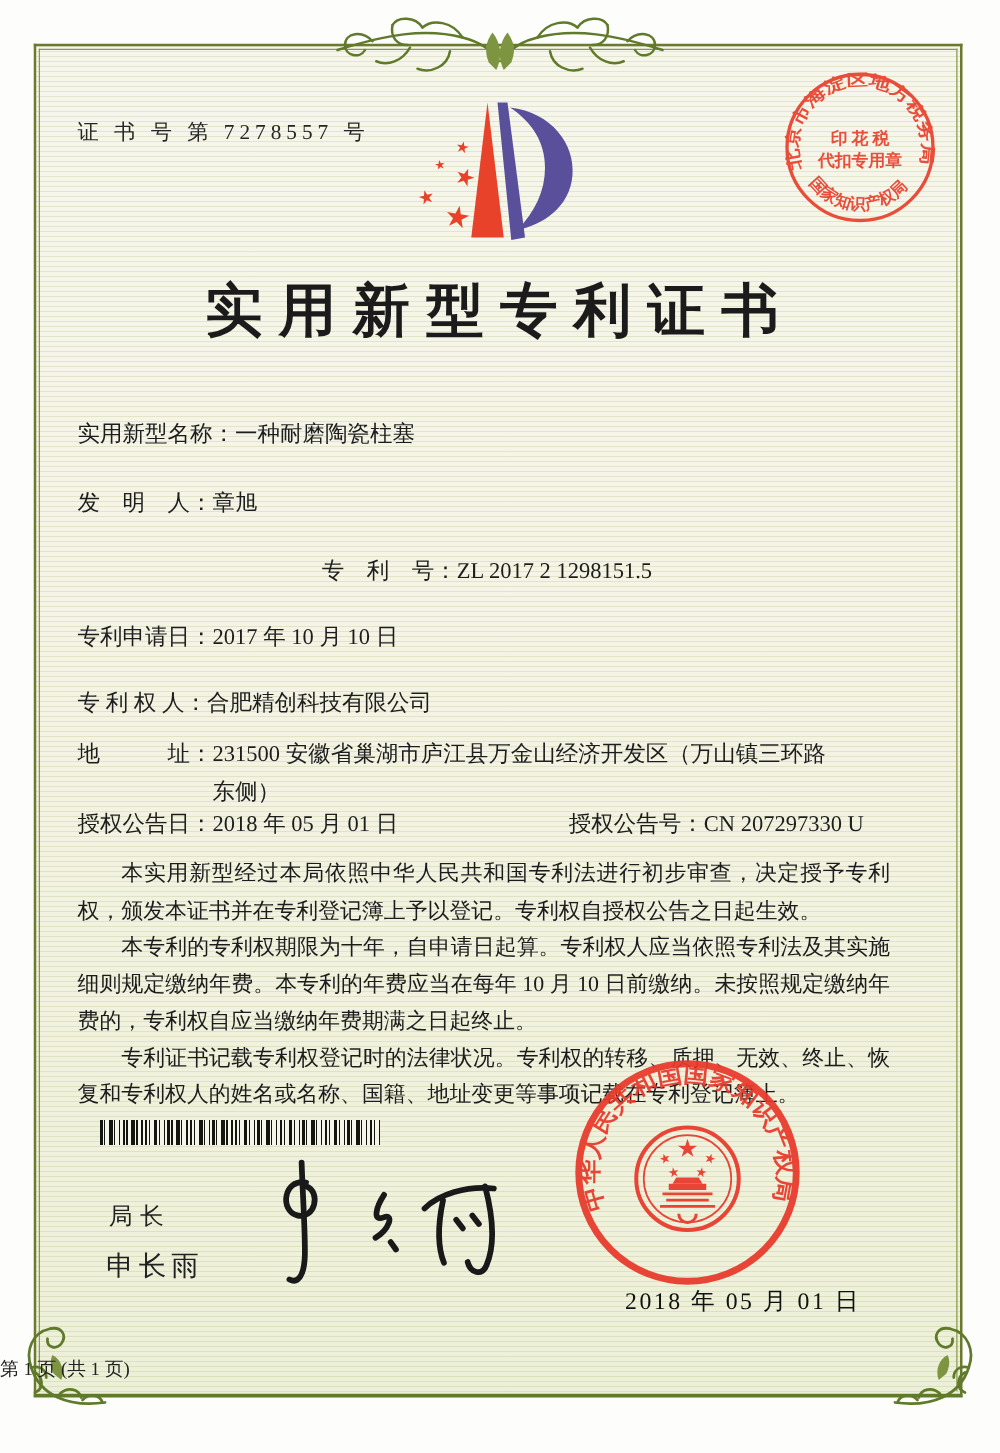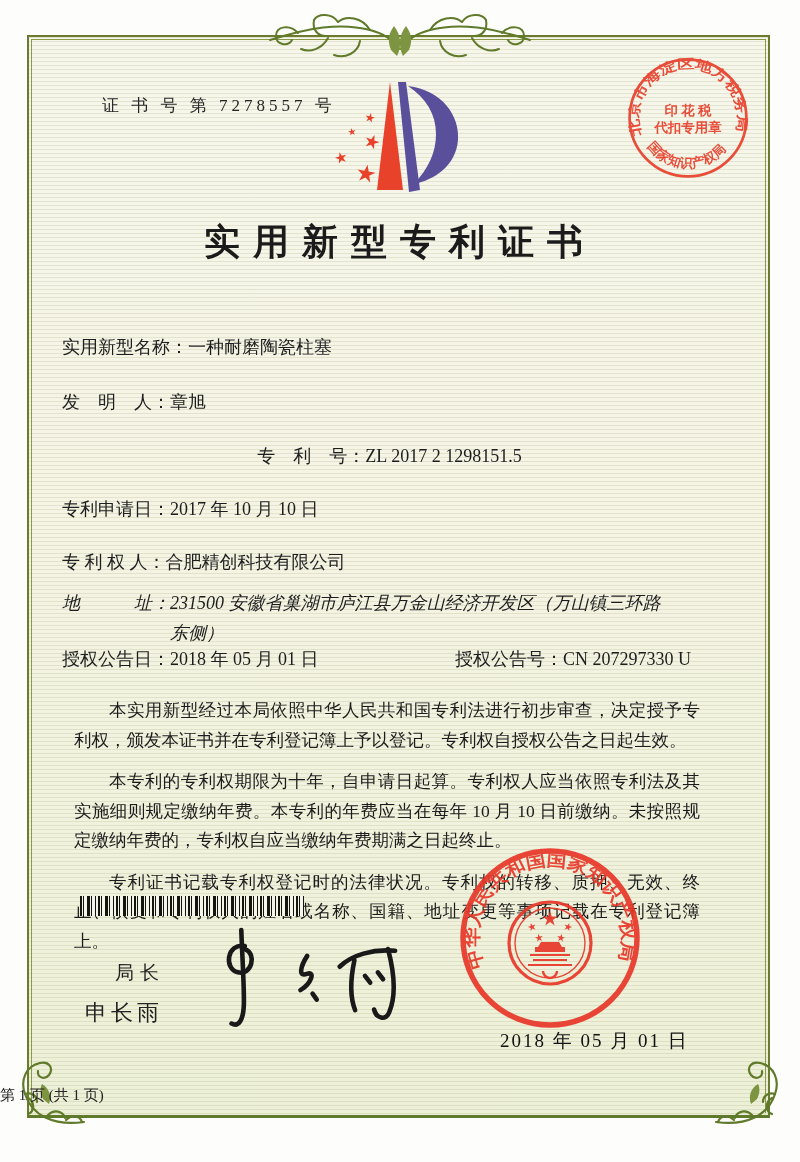--- a/index.html
+++ b/index.html
@@ -17,40 +17,40 @@
       repeating-linear-gradient(180deg, rgba(150,160,90,.20) 0 1px, rgba(0,0,0,0) 1px 4px),
       linear-gradient(180deg,#f7f6ec 0%,#f4f3e3 55%,#edf0d8 100%);
     box-sizing:border-box;
   }
   .frame-inner{
     position:absolute;inset:2px;border:1px solid #8a9a4a;border-bottom:none;
     pointer-events:none;
   }
   .orn{position:absolute;}
   
-  .cert-no{position:absolute;left:62px;top:94px;font-size:17px;letter-spacing:4px;color:#262626;margin-left:40px;}
+  .cert-no{position:absolute;left:62px;top:94px;font-size:17px;letter-spacing:4px;color:#262626;}
   .big-title{
     position:absolute;left:0;right:0;top:218px;text-align:center;
-    font-size:36px;font-weight:bold;letter-spacing:13px;color:#1b1b1b;
+    font-size:46px;font-weight:bold;letter-spacing:13px;color:#1b1b1b;
   }
   .field-row{position:absolute;left:62px;width:655px;font-size:18px;line-height:30px;color:#1d1d1d;}
   .field-label{display:inline-block;vertical-align:top;}
   .field-value{display:inline-block;vertical-align:top;max-width:492px;}
   .grant-no-pair{position:absolute;left:393px;top:0;white-space:nowrap;}
   .paras{position:absolute;left:62px;top:684px;width:650px;font-size:17.5px;line-height:29.5px;
          text-align:justify;color:#1c1c1c;}
-  .paras p{margin:12px;text-indent:2em;font-family:Liberation Serif, serif;}
+  .paras p{margin:0;text-indent:2em;font-family:Liberation Serif, serif;}
   .barcode{
     position:absolute;left:80px;top:896px;width:224px;height:20px;
     background:repeating-linear-gradient(90deg,
       #15150f 0 2px,#f6f5e9 2px 3px,#15150f 3px 4px,#f6f5e9 4px 7px,
       #15150f 7px 10px,#f6f5e9 10px 11px,#15150f 11px 12px,#f6f5e9 12px 15px,
       #15150f 15px 16px,#f6f5e9 16px 18px);
   }
-  .signer-title{position:absolute;left:87px;top:960px;font-size:19px;letter-spacing:6px;margin-left:28px;}
+  .signer-title{position:absolute;left:87px;top:960px;font-size:19px;letter-spacing:6px;}
   .signer-name{position:absolute;left:85px;top:998px;font-size:22px;letter-spacing:4px;}
   .seal-date{position:absolute;left:500px;top:1028px;font-size:19px;letter-spacing:2px;color:#111;}
   .page-footer{position:absolute;left:0;right:0;top:1086px;text-align:left;font-size:15px;color:#222;}
   .sig-svg{position:absolute;left:188px;top:922px;transform:rotate(-2deg);}
   .seal-svg{position:absolute;left:455px;top:843px;}
   .stamp-svg{position:absolute;left:626px;top:56px;}
   .logo-svg{position:absolute;left:328px;top:76px;}
 </style>
 </head>
 <body>
@@ -158,21 +158,21 @@
   </div>
   <div class="field-row" style="top:441px;text-align:center;">
     <span class="field-label">专　利　号：</span><span class="field-value">ZL 2017 2 1298151.5</span>
   </div>
   <div class="field-row" style="top:494px;">
     <span class="field-label">专利申请日：</span><span class="field-value">2017 年 10 月 10 日</span>
   </div>
   <div class="field-row" style="top:547px;">
     <span class="field-label">专 利 权 人：</span><span class="field-value">合肥精创科技有限公司</span>
   </div>
-  <div class="field-row" style="top:588px;font-style:italic;">
+  <div class="field-row" style="top:588px;">
     <span class="field-label">地　　　址：</span><span class="field-value">231500 安徽省巢湖市庐江县万金山经济开发区（万山镇三环路东侧）</span>
   </div>
   <div class="field-row" style="top:625px;margin-top:19px;">
     <span>授权公告日：</span><span>2018 年 05 月 01 日</span>
     <span class="grant-no-pair">
       <span>授权公告号：</span><span>CN 207297330 U</span>
     </span>
   </div>
 
   <div class="paras">

